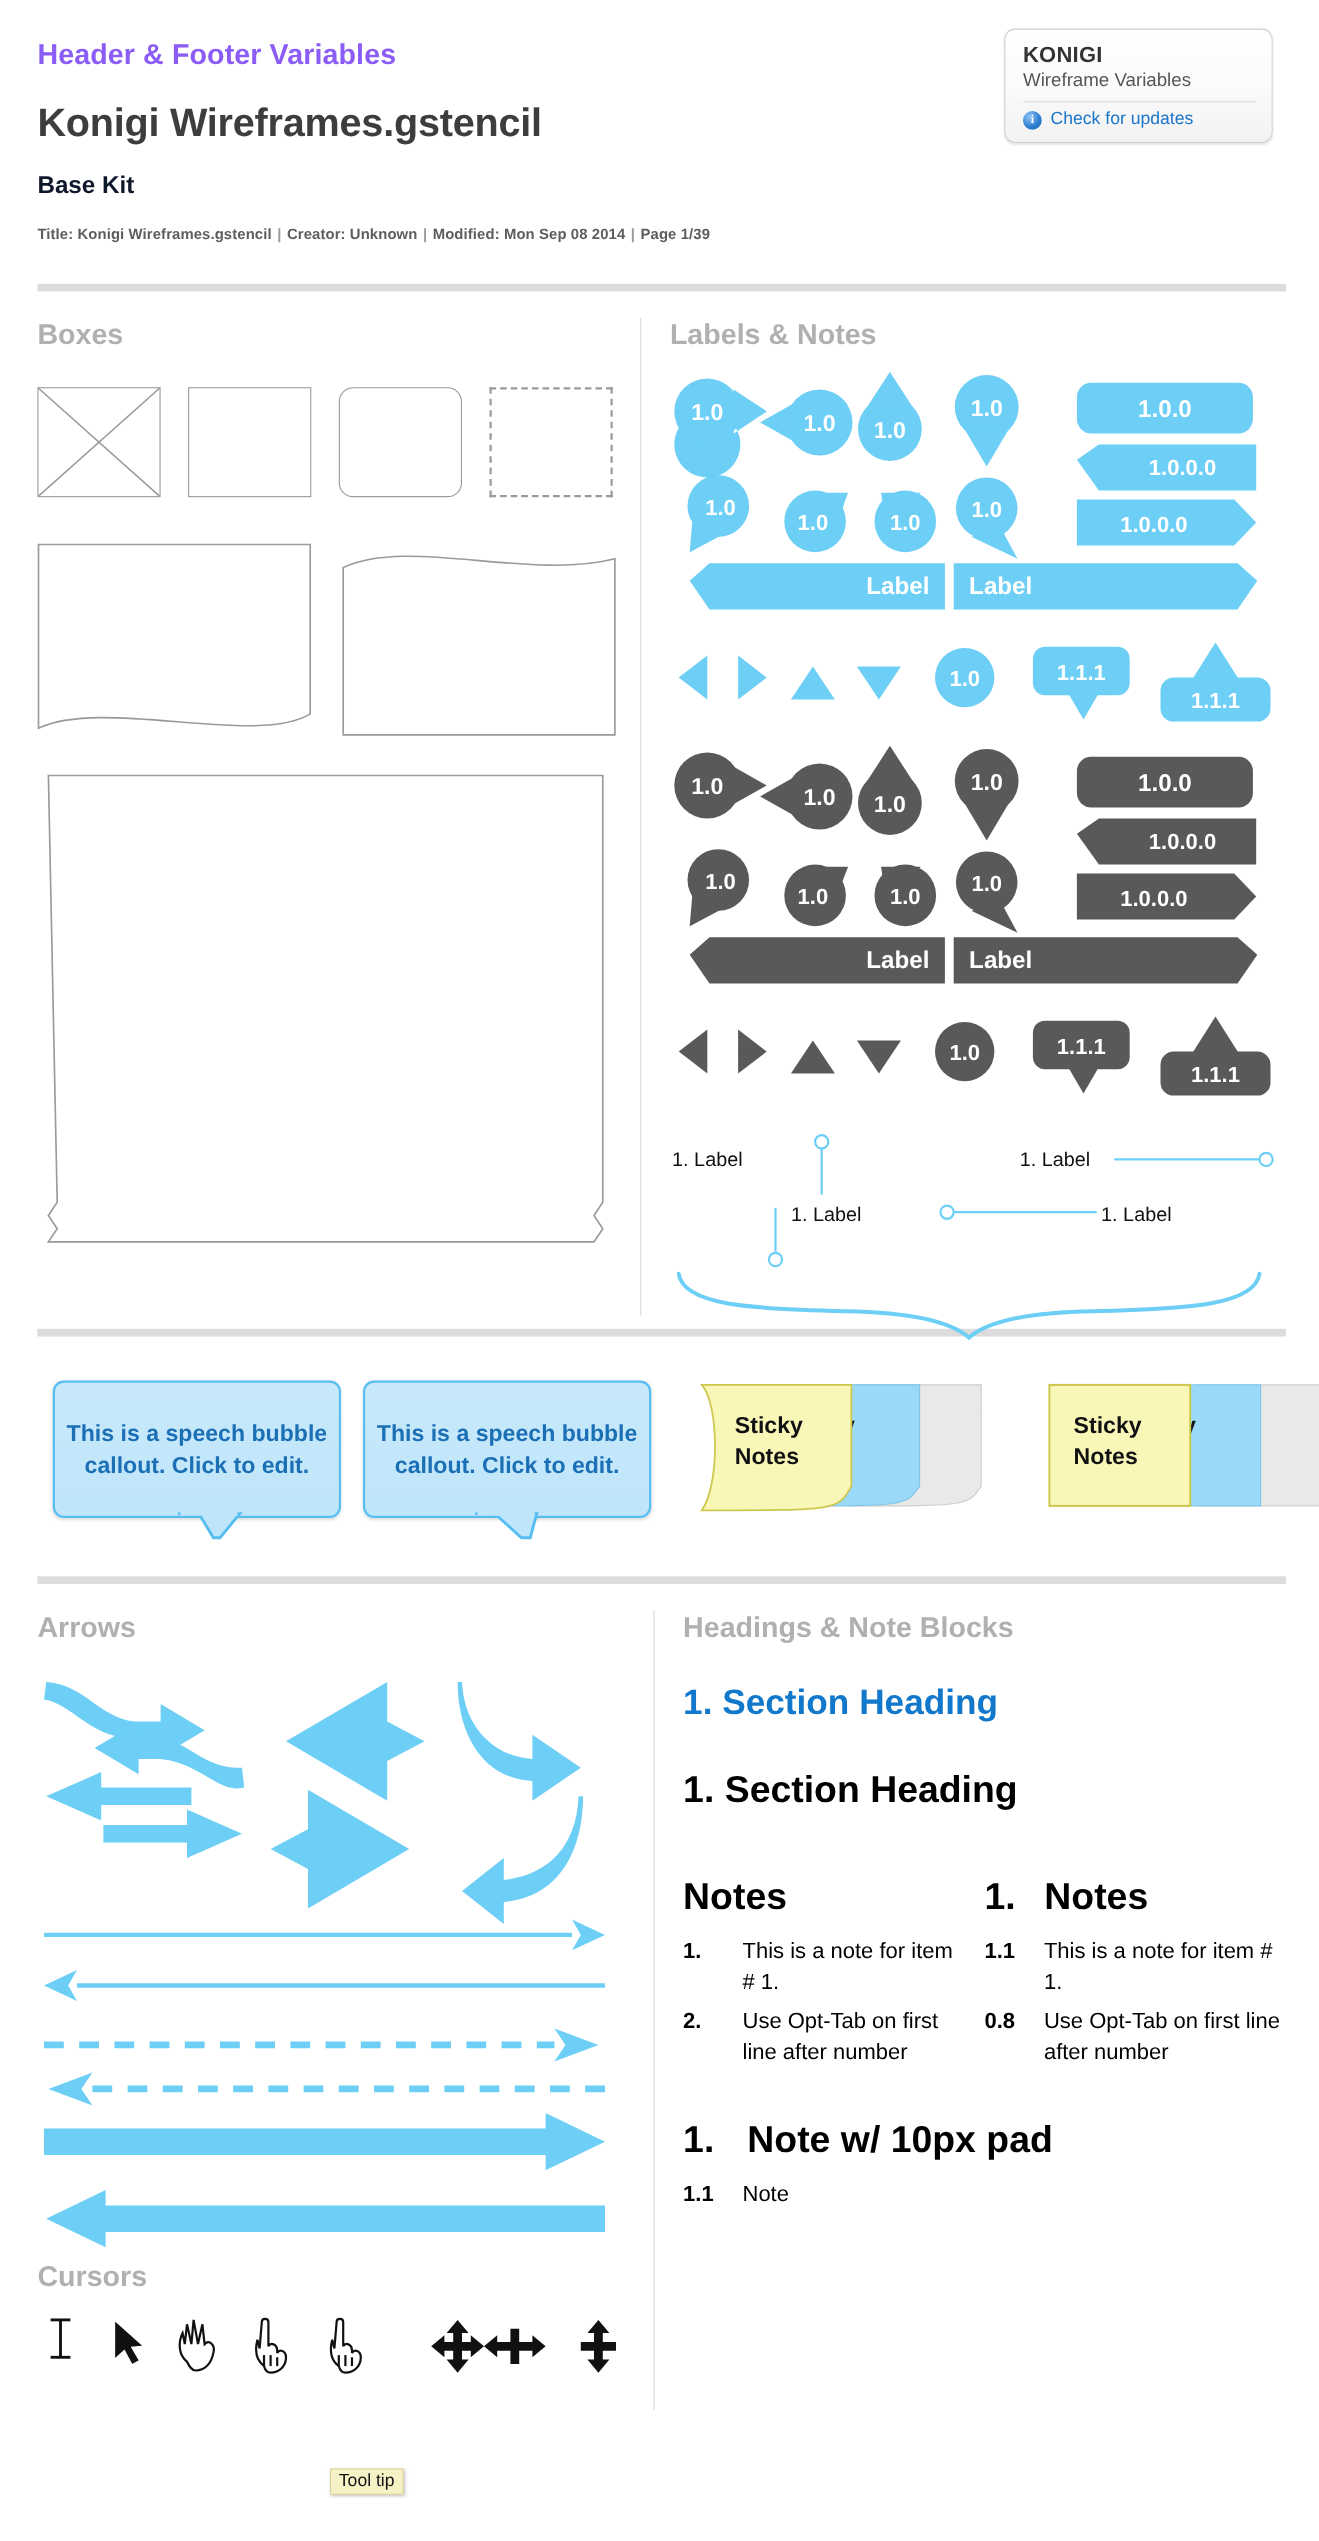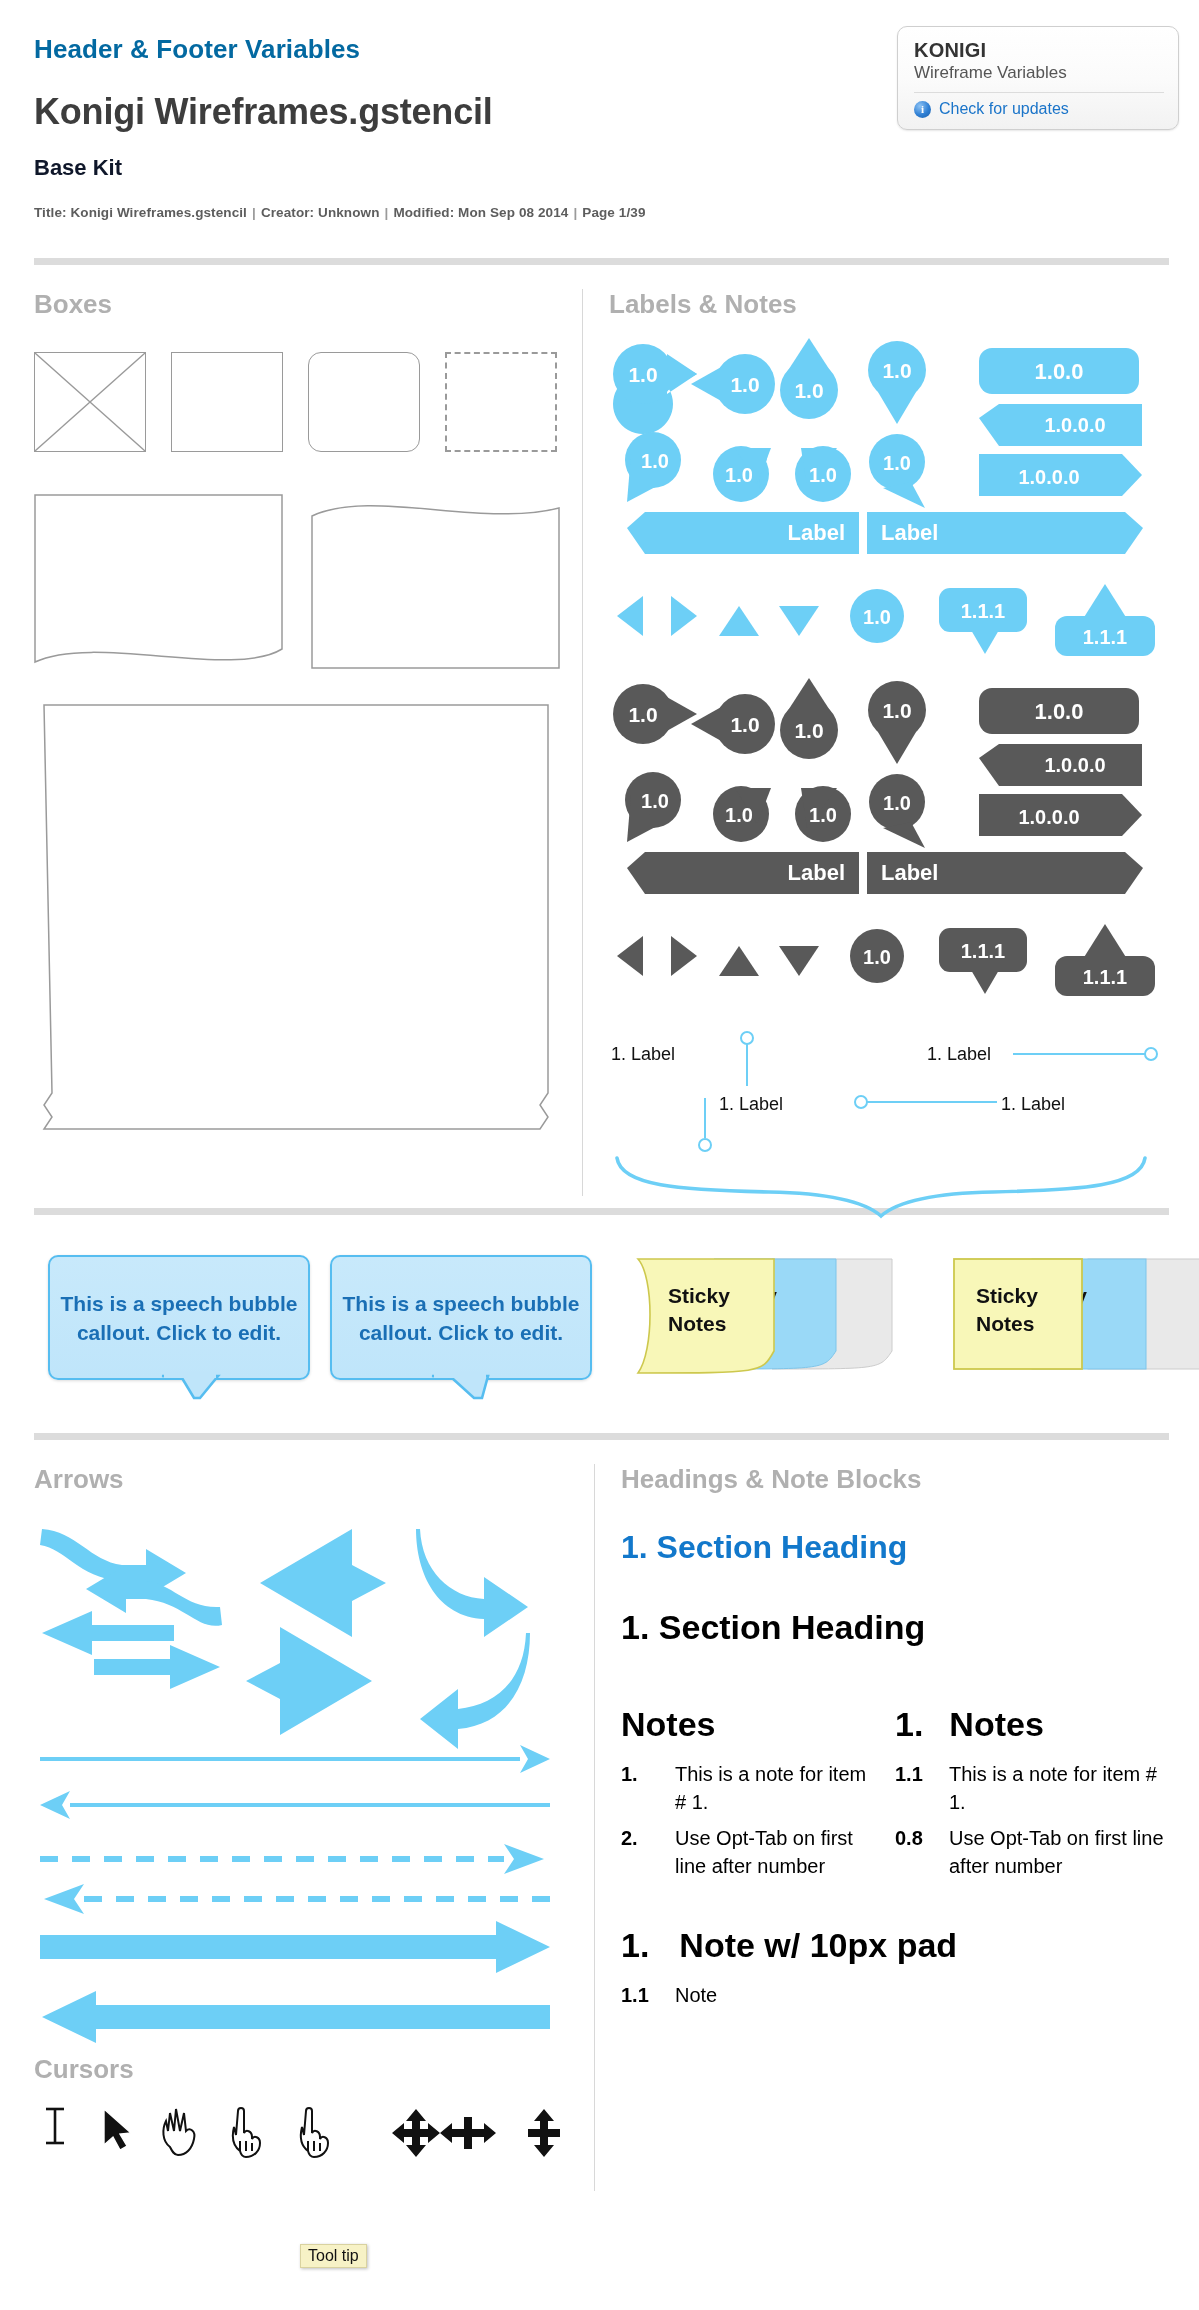--- a/index.html
+++ b/index.html
@@ -7,29 +7,29 @@
     width: 1199px; height: 2310px;
     background: #ffffff;
     font-family: "Liberation Sans", sans-serif;
     color: #3a3a3a;
     position: relative;
     overflow: hidden;
   }
   .page { position:absolute; inset:0; padding: 34px 30px 0 34px; }
 
   
-  .hf-var { font-size: 26px; font-weight: bold; color:#0369a1; letter-spacing:.1px; }
+  .hf-var { font-size: 26px; font-weight: bold; color:#8b5cf6; letter-spacing:.1px; }
   .doc-title { font-size: 36px; font-weight: bold; color:#3d3d3d; margin-top: 26px; letter-spacing:-.2px;}
   .kit-name { font-size: 22px; font-weight: bold; color:#0f172a; margin-top: 22px; }
   .meta-line { font-size: 13.5px; font-weight: bold; color:#5d5d5d; margin-top: 24px; letter-spacing:.1px;}
   .meta-line .sep { color:#9a9a9a; padding:0 5px; }
 
   .badge {
-    position:absolute; right:20px; top:26px;
-    width:282px; border:1px solid #cfcfcf; border-radius:10px;
+    position:absolute; right:42px; top:26px;
+    width:244px; border:1px solid #cfcfcf; border-radius:10px;
     background: linear-gradient(180deg,#ffffff 0%,#fbfbfb 50%,#f2f2f2 100%);
     box-shadow: 0 1px 2px rgba(0,0,0,.10);
     padding: 12px 14px 11px 16px;
   }
   .badge-k { font-size:20px; font-weight:bold; color:#333; letter-spacing:.2px; }
   .badge-s { font-size:17px; color:#555; margin-top:1px; }
   .badge-hr { height:1px; background:#dcdcdc; margin:9px 0 7px; }
   .badge-row { display:flex; align-items:center; gap:8px; }
   .info-ic { width:17px;height:17px;border-radius:50%;
     background: radial-gradient(circle at 35% 30%, #8fc4f5 0%, #2f7fd4 55%, #1d5fa8 100%);

